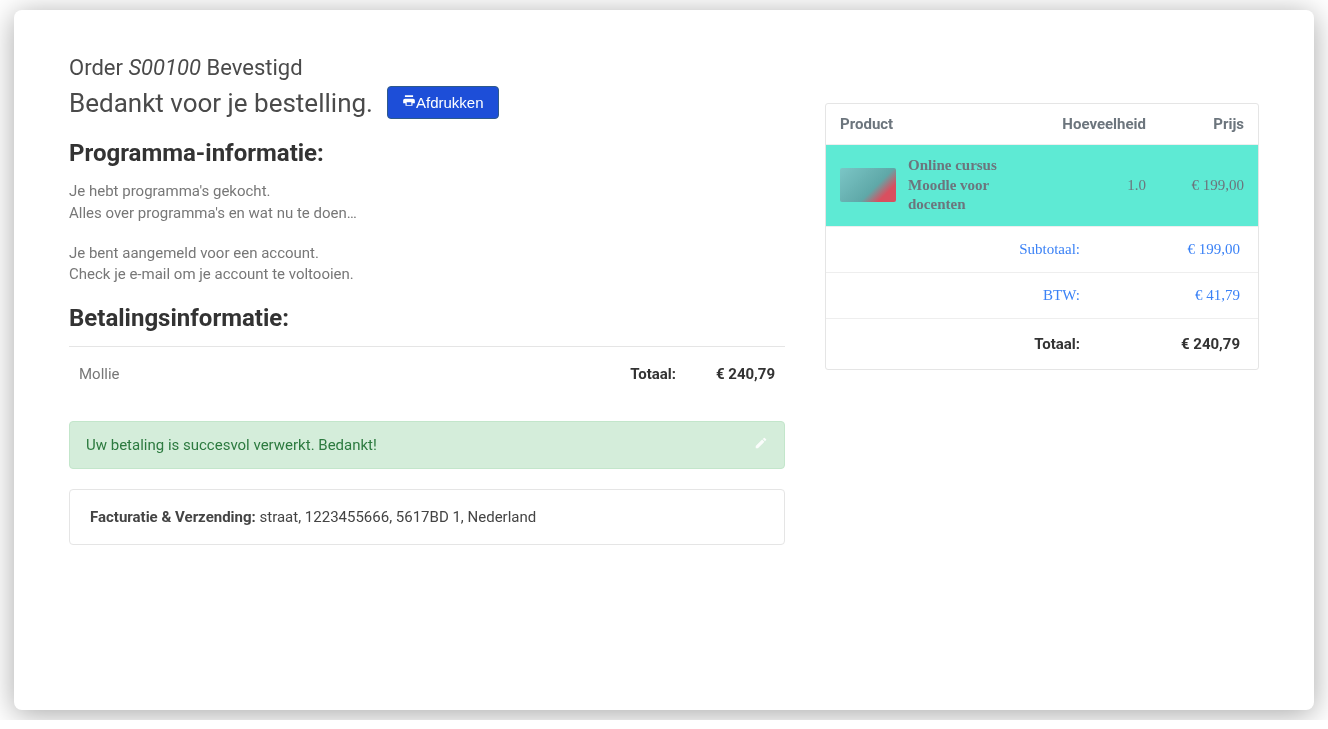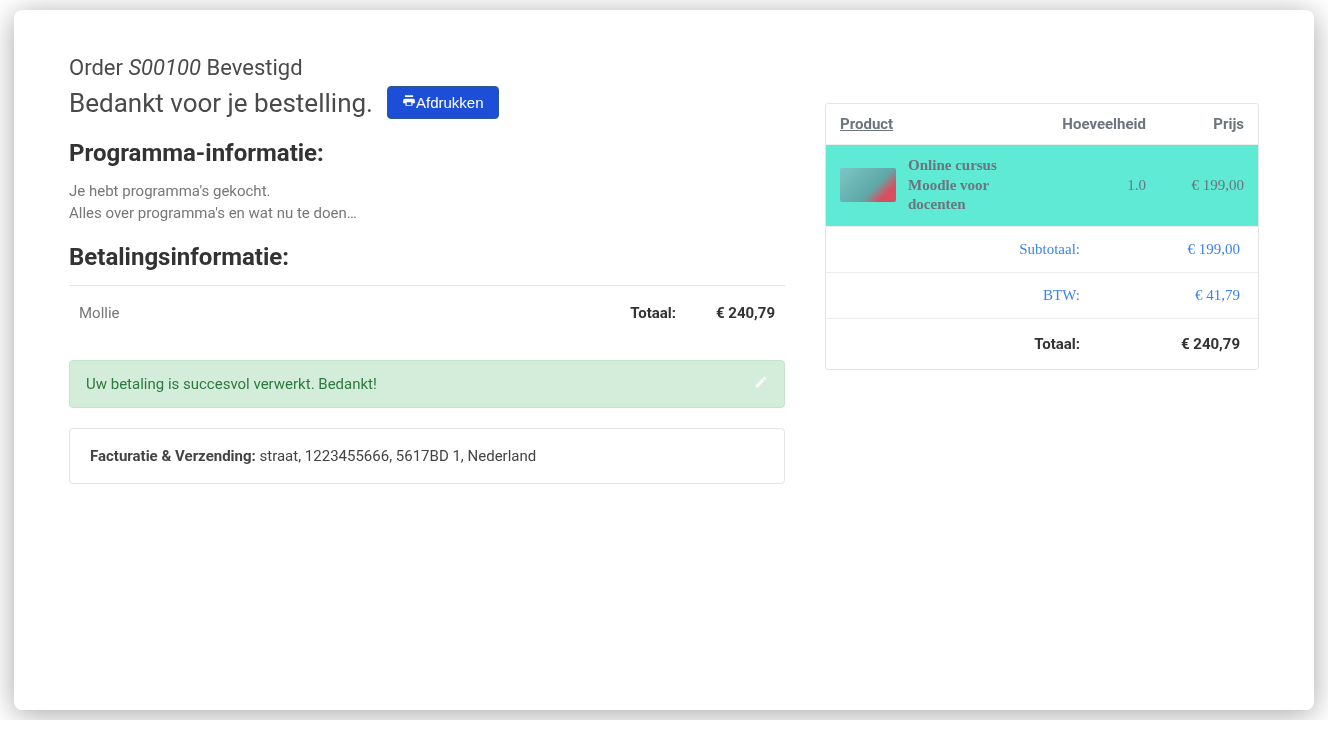--- a/index.html
+++ b/index.html
@@ -122,21 +122,21 @@
     grid-template-columns: 60px 1fr 90px 90px;
     gap: 8px;
     padding: 11px 14px;
     align-items: center;
     border-bottom: 1px solid #eee;
   }
   .summary-header {
     font-weight: 700;
     color: #6c757d;
   }
-  .summary-header .col-prod { grid-column: 1 / span 2; text-decoration: underline; }
+  .summary-header .col-prod { grid-column: 1 / span 2; }
   .summary-header .col-qty, .summary-header .col-price { text-align: right; }
 
   .summary-line {
     background: #5eead4;
     font-family: Liberation Serif, serif;
   }
   .summary-line .thumb {
     width: 56px; height: 34px;
     background: linear-gradient(135deg,#7bc6c6 0%, #5fa8a8 60%, #d94f5f 80%);
     border-radius: 2px;
@@ -189,20 +189,24 @@
         <span>Afdrukken</span>
       </button>
     </div>
 
     <h2 class="section-title">Programma-informatie:</h2>
 
     <div class="info-text">
       <p>Je hebt programma's gekocht.</p>
       <p>Alles over programma's en wat nu te doen…</p>
     </div>
+    <div class="info-text">
+      <p>Je bent aangemeld voor een account.</p>
+      <p>Check je e-mail om je account te voltooien.</p>
+    </div>
 
     <h2 class="section-title">Betalingsinformatie:</h2>
     <hr class="divider">
 
     <div class="payment-row">
       <span class="provider">Mollie</span>
       <span class="total-label">Totaal:</span>
       <span class="total-value">€ 240,79</span>
     </div>
 

